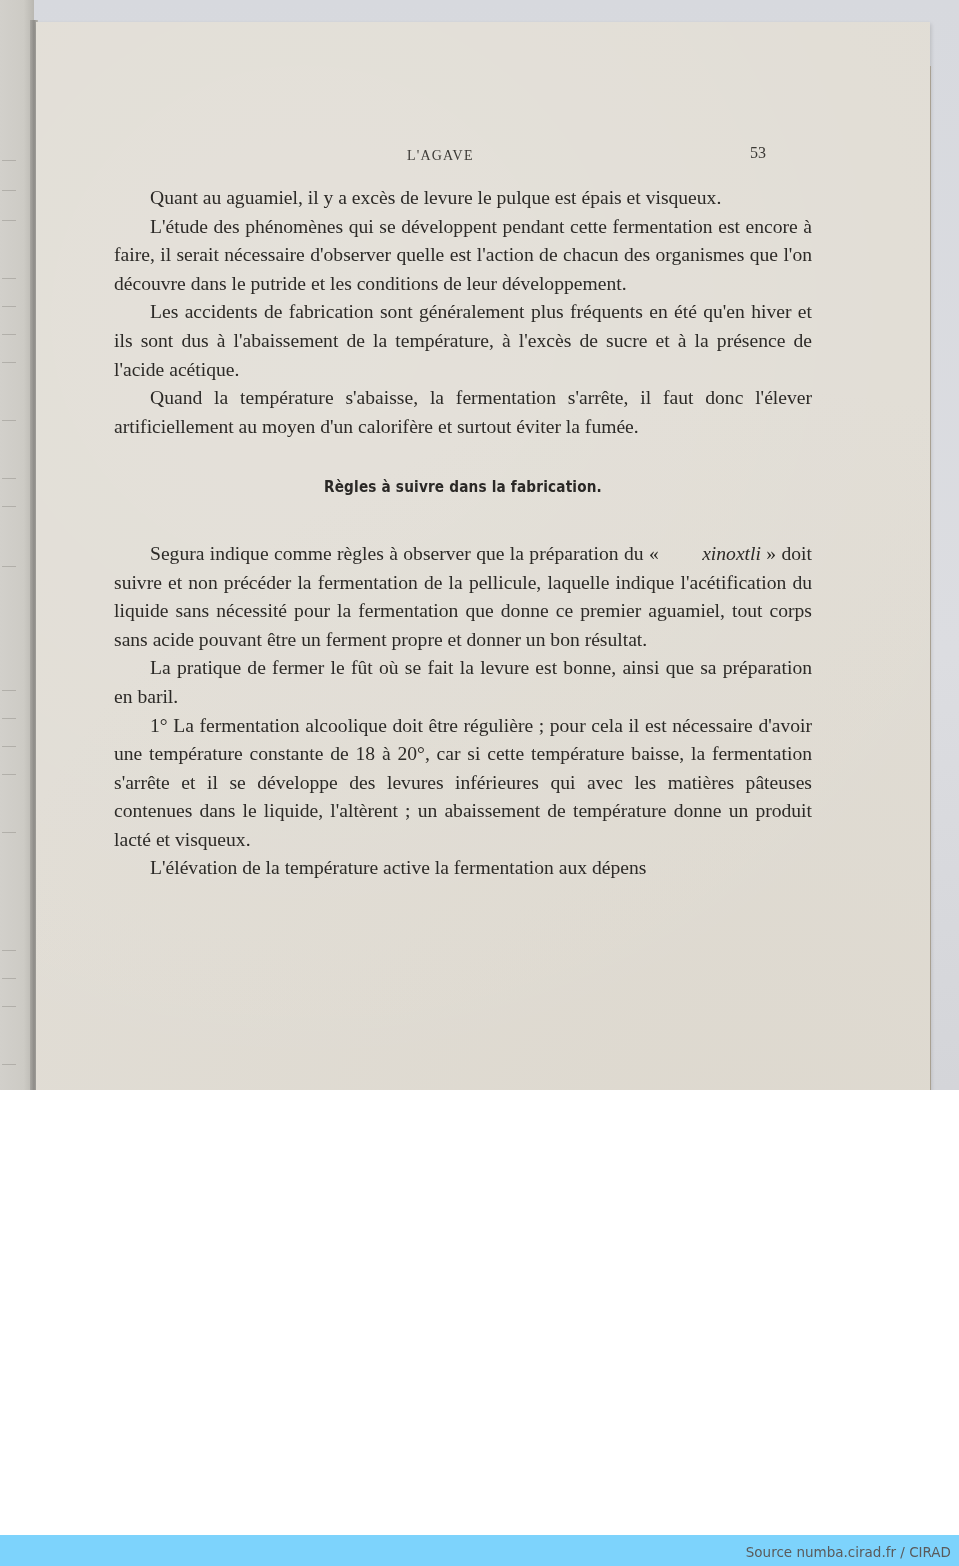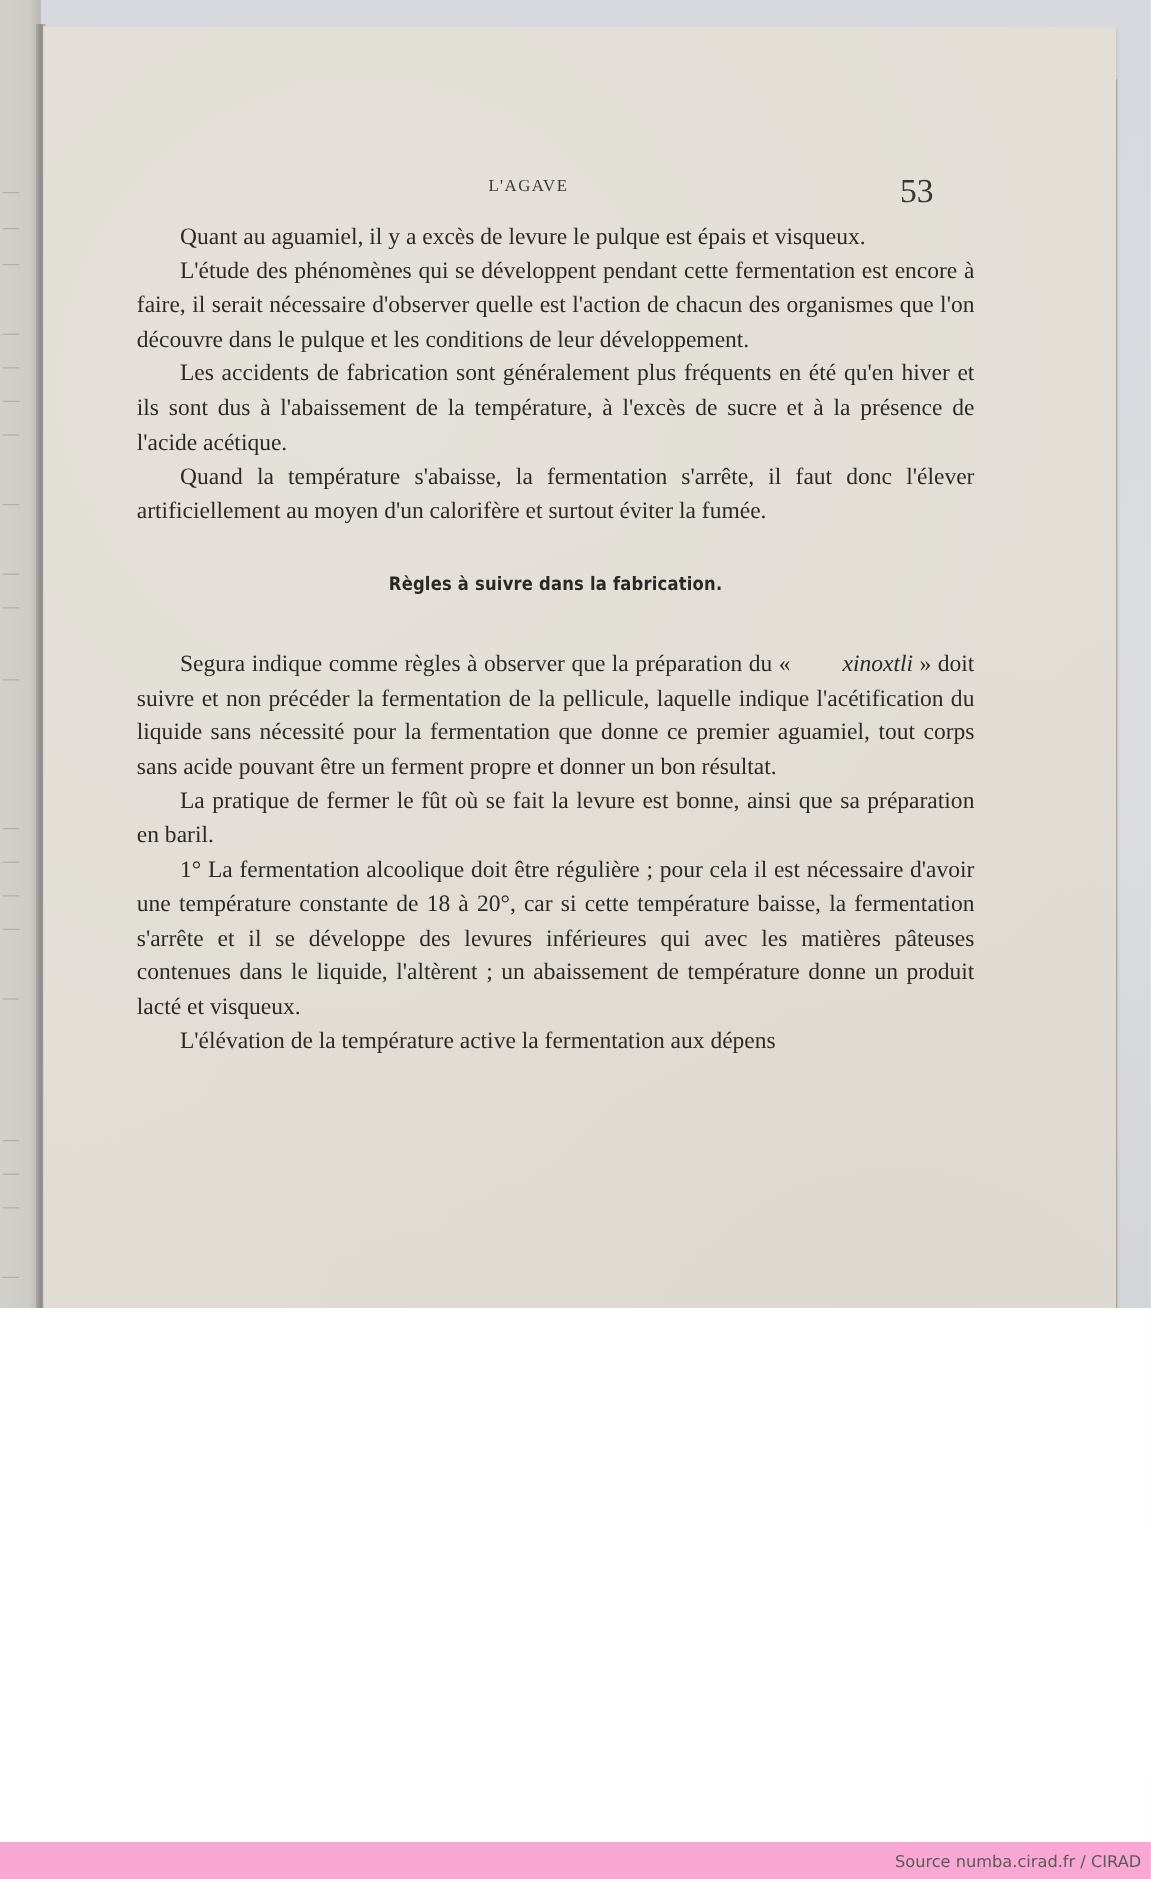--- a/index.html
+++ b/index.html
@@ -41,37 +41,37 @@
     .running-head {
       position: absolute; left: 0; top: 126px; width: 100%; height: 20px;
     }
     .running-title {
       position: absolute; left: 371px; top: 0;
       font-size: 14px; letter-spacing: 1.2px; color: #3c3a36;
       font-variant: small-caps;
     }
     .page-number {
       position: absolute; left: 714px; top: -4px;
-      font-size: 28px; color: #3a3834;
+      font-size: 16px; color: #3a3834;
     }
     .body {
       position: absolute; left: 78px; top: 162px; width: 698px;
       color: #2c2a27; font-size: 19.6px; line-height: 28.6px;
       text-align: justify;
     }
     .para { margin: 0; text-indent: 36px; }
     .para .em { font-style: italic; margin-left: 38px; }
     .heading {
       text-align: center; font-family: "DejaVu Sans", "Liberation Sans", sans-serif;
       font-weight: bold; font-size: 15.5px; color: #2a2826;
       margin: 32px 0 38px 0; letter-spacing: 0.2px;
       transform: scaleX(0.88);
     }
     .footer {
-      position: absolute; left: 0; top: 1535px; width: 959px; height: 31px; background: #f9a8d4; text-align: center;
+      position: absolute; left: 0; top: 1535px; width: 959px; height: 31px; background: #7dd3fc; text-align: center;
     }
     .source {
       position: absolute; right: 8px; top: 9px;
       font-family: "DejaVu Sans", "Liberation Sans", sans-serif;
       font-size: 13.5px; color: #5a5a5a;
     }
   </style>
 </head>
 <body>
 
@@ -105,21 +105,21 @@
   <div class="back-leaf"></div>
 
   <div class="page">
     <div class="running-head">
       <span class="running-title">L'AGAVE</span>
       <span class="page-number">53</span>
     </div>
 
     <div class="body">
       <p class="para">Quant au aguamiel, il y a excès de levure le pulque est épais et visqueux.</p>
-      <p class="para">L'étude des phénomènes qui se développent pendant cette fermentation est encore à faire, il serait nécessaire d'observer quelle est l'action de chacun des organismes que l'on découvre dans le pulque et les conditions de leur développement.</p>
+      <p class="para">L'étude des phénomènes qui se développent pendant cette fermentation est encore à faire, il serait nécessaire d'observer quelle est l'action de chacun des organismes que l'on découvre dans le putride et les conditions de leur développement.</p>
       <p class="para">Les accidents de fabrication sont généralement plus fréquents en été qu'en hiver et ils sont dus à l'abaissement de la température, à l'excès de sucre et à la présence de l'acide acétique.</p>
       <p class="para">Quand la température s'abaisse, la fermentation s'arrête, il faut donc l'élever artificiellement au moyen d'un calorifère et surtout éviter la fumée.</p>
 
       <div class="heading">Règles à suivre dans la fabrication.</div>
 
       <p class="para"><span>Segura indique comme règles à observer que la préparation du « </span><span class="em">xinoxtli</span><span> » doit suivre et non précéder la fermentation de la pellicule, laquelle indique l'acétification du liquide sans nécessité pour la fermentation que donne ce premier aguamiel, tout corps sans acide pouvant être un ferment propre et donner un bon résultat.</span></p>
       <p class="para">La pratique de fermer le fût où se fait la levure est bonne, ainsi que sa préparation en baril.</p>
       <p class="para">1° La fermentation alcoolique doit être régulière ; pour cela il est nécessaire d'avoir une température constante de 18 à 20°, car si cette température baisse, la fermentation s'arrête et il se développe des levures inférieures qui avec les matières pâteuses contenues dans le liquide, l'altèrent ; un abaissement de température donne un produit lacté et visqueux.</p>
       <p class="para" style="text-align:left">L'élévation de la température active la fermentation aux dépens</p>
     </div>

